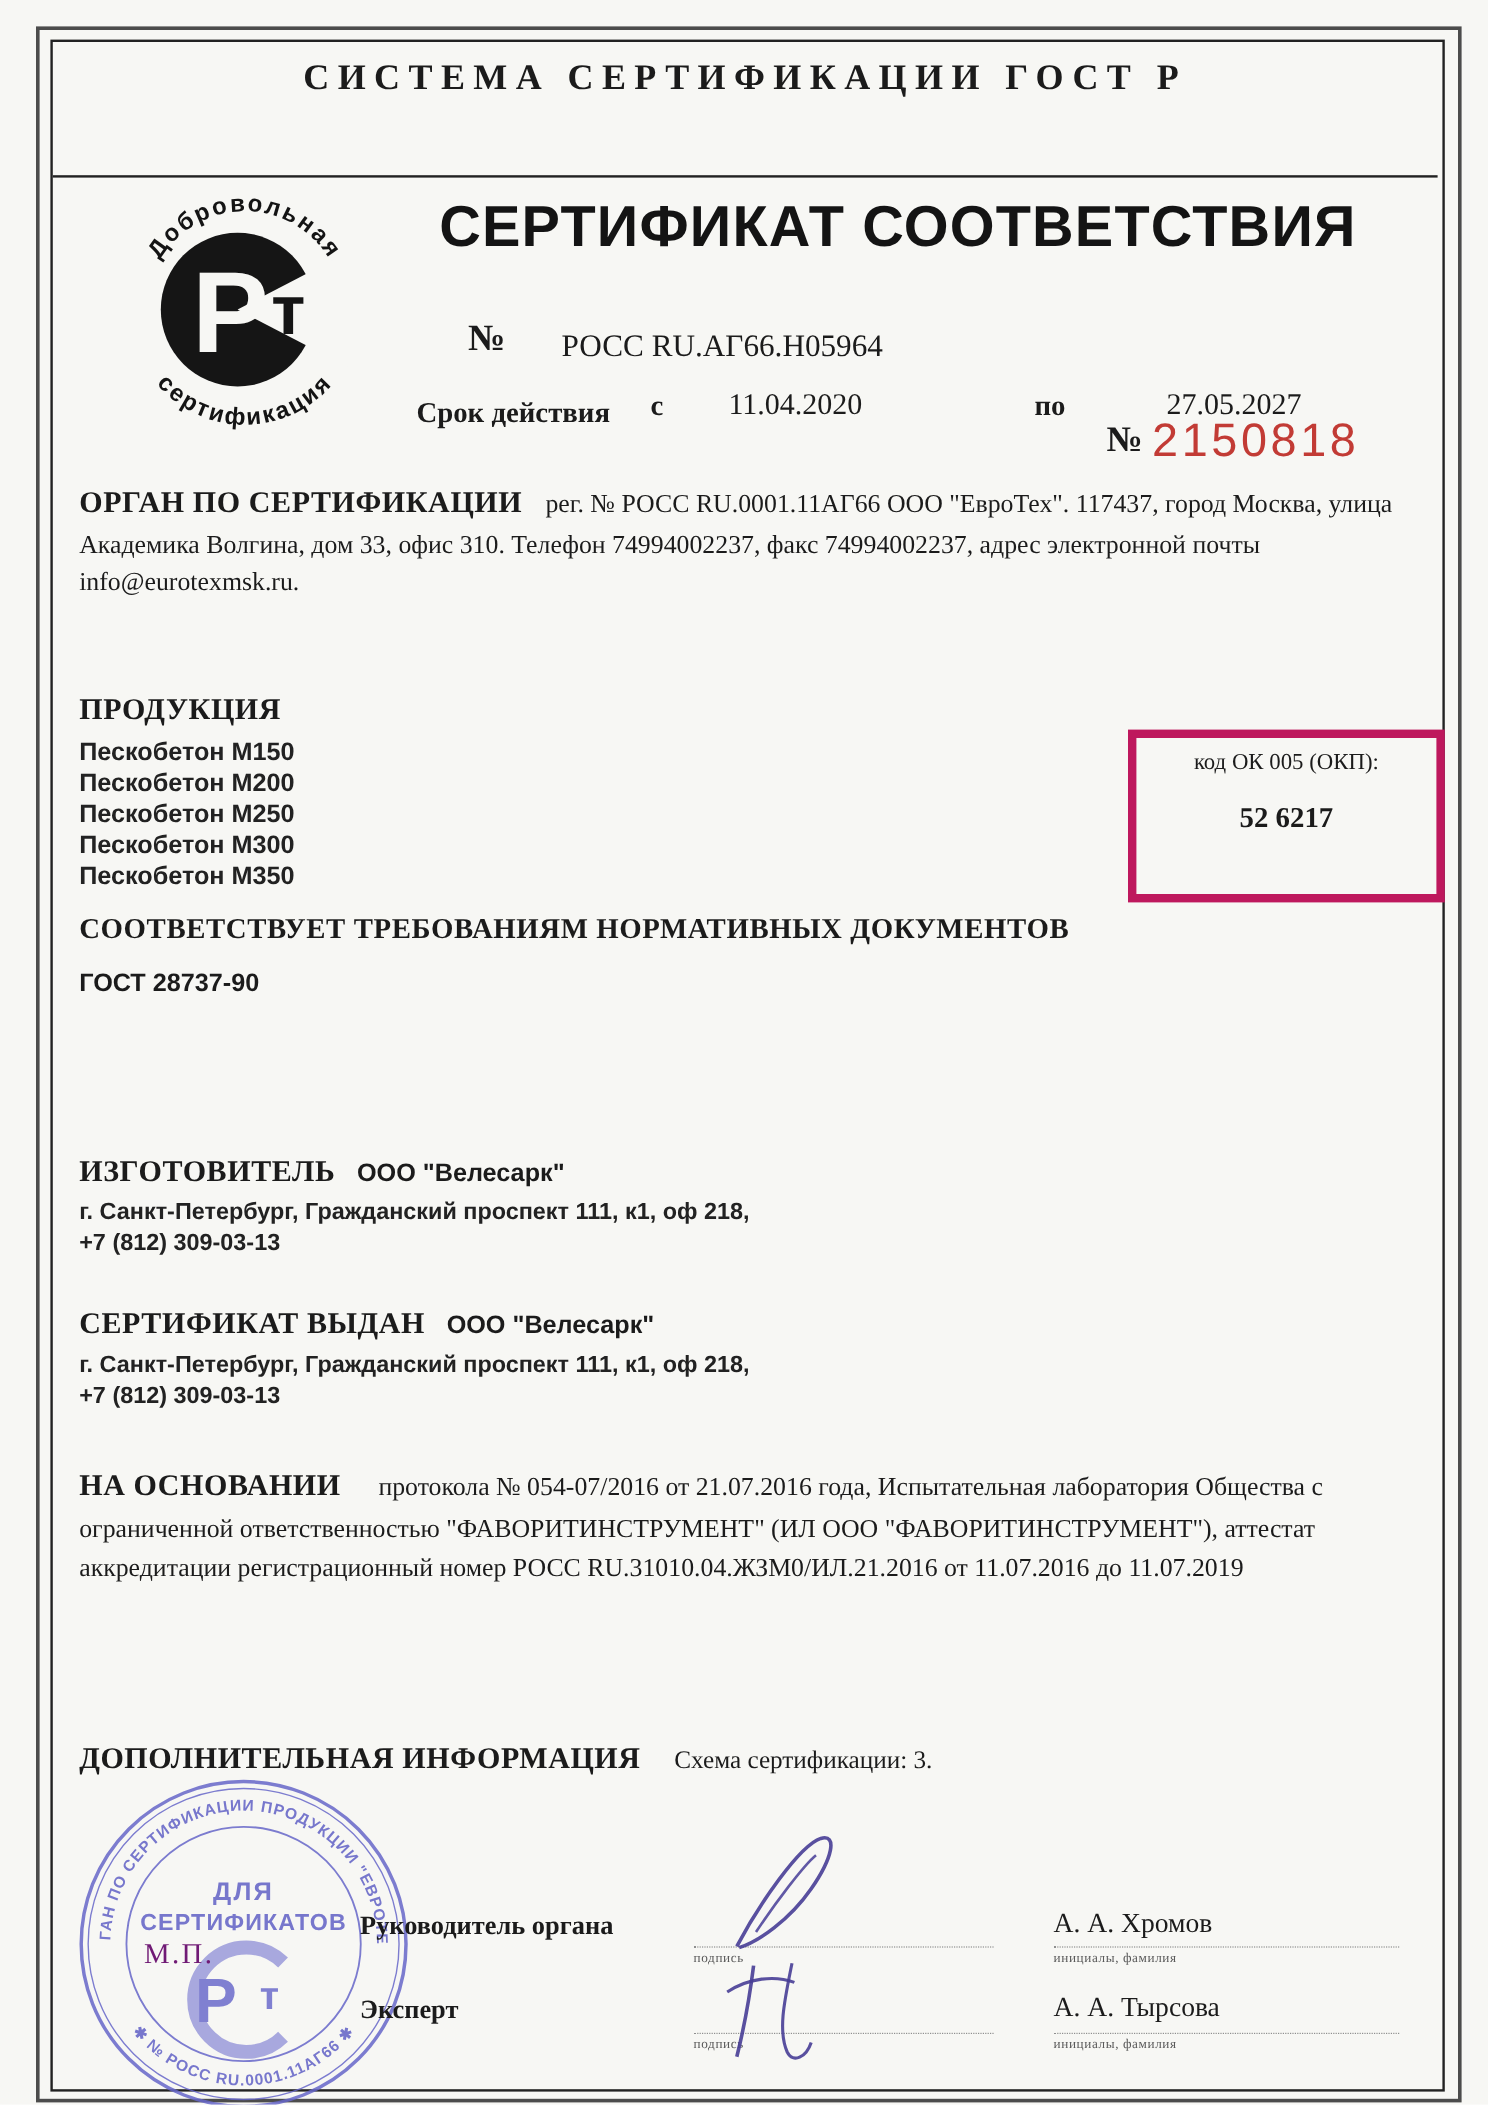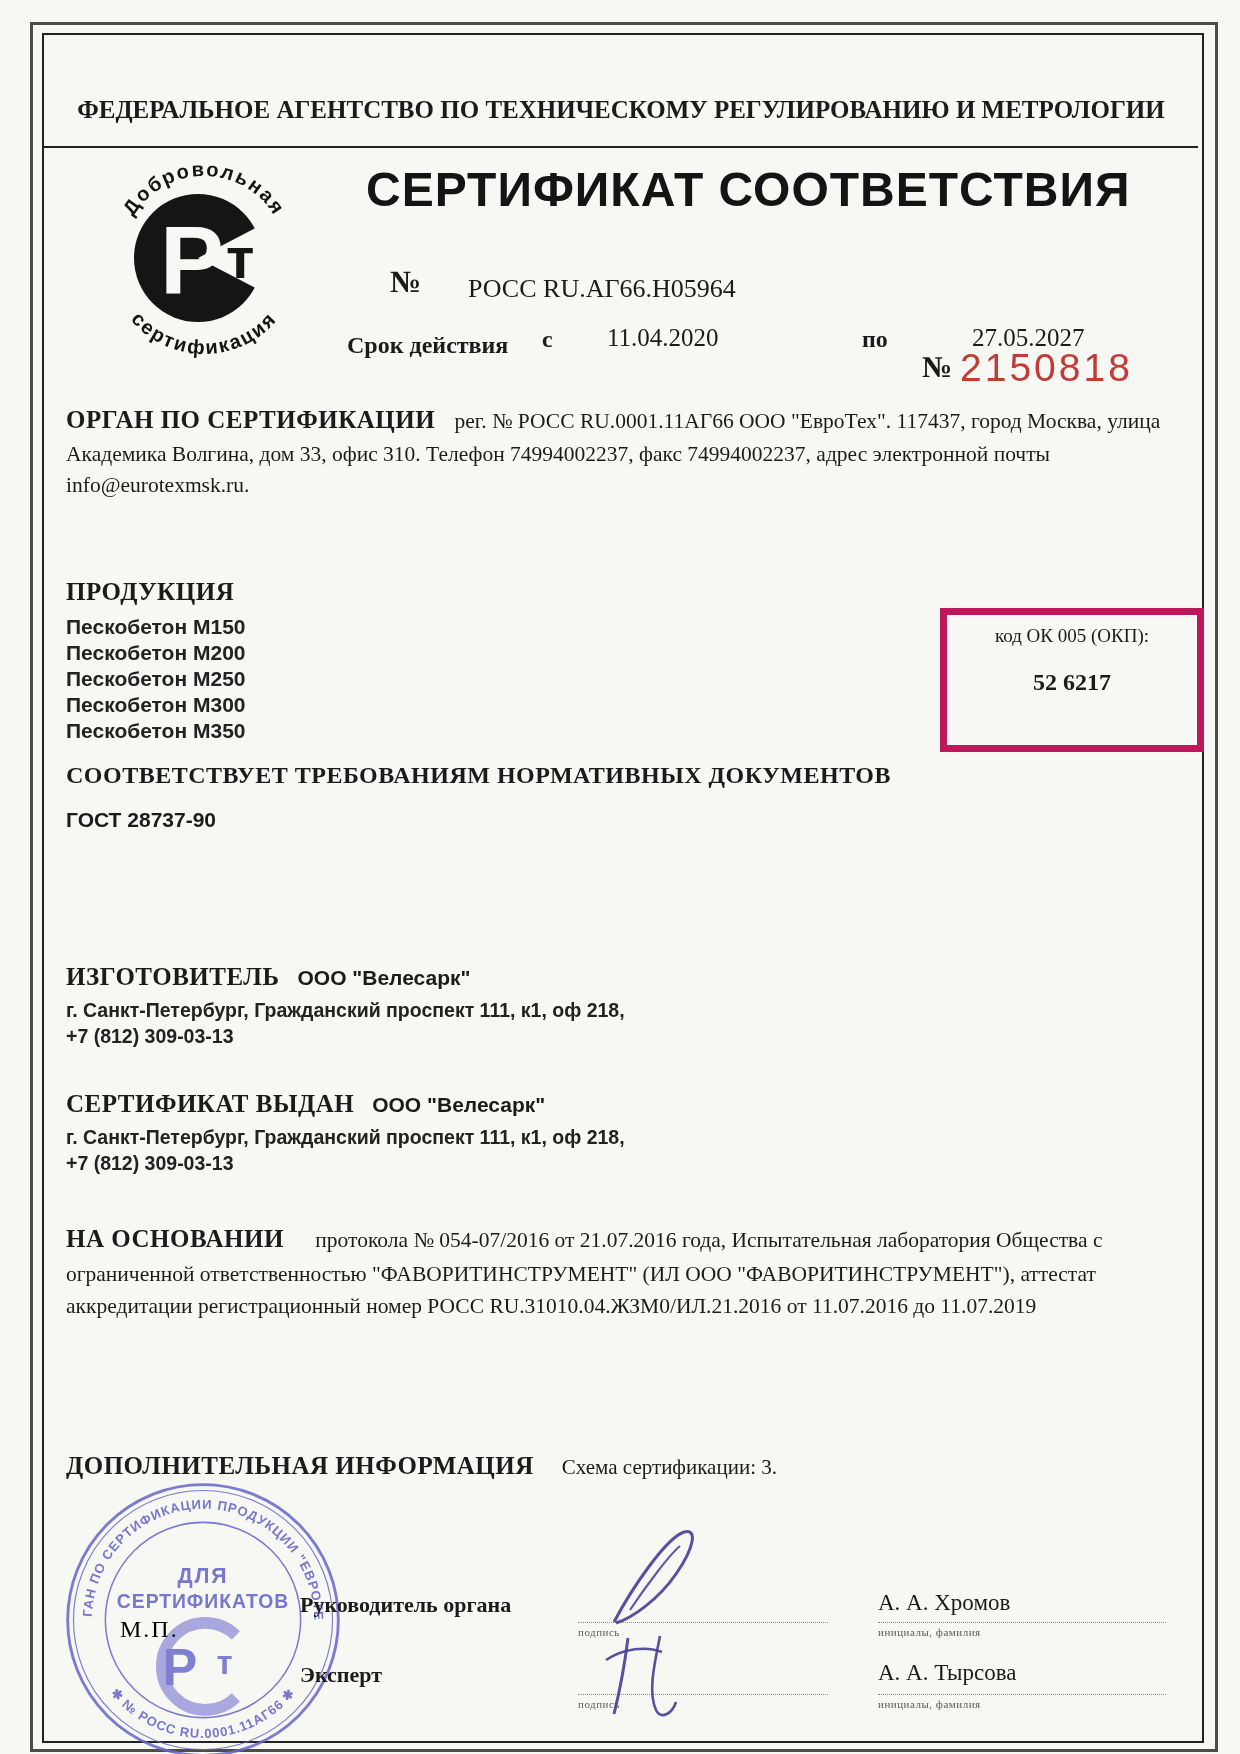--- a/index.html
+++ b/index.html
@@ -58,33 +58,33 @@
   .nameline1{left:878px;top:1622px;width:288px;}
   .nameline2{left:878px;top:1694px;width:288px;}
   .caption{font-size:11px;color:#5a5a5a;letter-spacing:0.5px;}
   .cap-sig1{left:578px;top:1626px;width:250px;}
   .cap-sig2{left:578px;top:1698px;width:250px;}
   .cap-name1{left:878px;top:1626px;width:288px;}
   .cap-name2{left:878px;top:1698px;width:288px;}
   .sig-name{font-size:23px;}
   .name1{left:878px;top:1590px;}
   .name2{left:878px;top:1660px;text-align:right;}
-  .mp{left:120px;top:1616px;font-size:24px;letter-spacing:2px;color:#000000;}
+  .mp{left:120px;top:1616px;font-size:24px;letter-spacing:2px;color:#701a75;}
   .footer-note{left:44px;top:1706px;width:1154px;text-align:center;font-size:25px;}
   svg text{font-family:"Liberation Sans",sans-serif;}
 </style>
 </head>
 <body>
 
 <div class="page">
 
   <div class="border-outer"></div>
   <div class="border-inner"></div>
 
-  <div class="abs hdr2">ФЕДЕРАЛЬНОЕ АГЕНТСТВО ПО ТЕХНИЧЕСКОМУ РЕГУЛИРОВАНИЮ И МЕТРОЛОГИИ</div>
+  <div class="abs hdr1">СИСТЕМА СЕРТИФИКАЦИИ ГОСТ Р</div>
   <div class="header-sep"></div>
 
   <svg class="abs" style="left:98px;top:150px;" width="212" height="212" viewBox="0 0 212 212">
     <defs>
       <path id="logoTop" d="M 24,108 A 82 82 0 1 1 188,108"></path>
       <path id="logoBot" d="M 10,108 A 96 96 0 0 0 202,108"></path>
     </defs>
     <text font-size="20" font-weight="bold" fill="#141414" letter-spacing="2">
       <textPath href="#logoTop" startOffset="50%" text-anchor="middle">Добровольная</textPath>
     </text>

